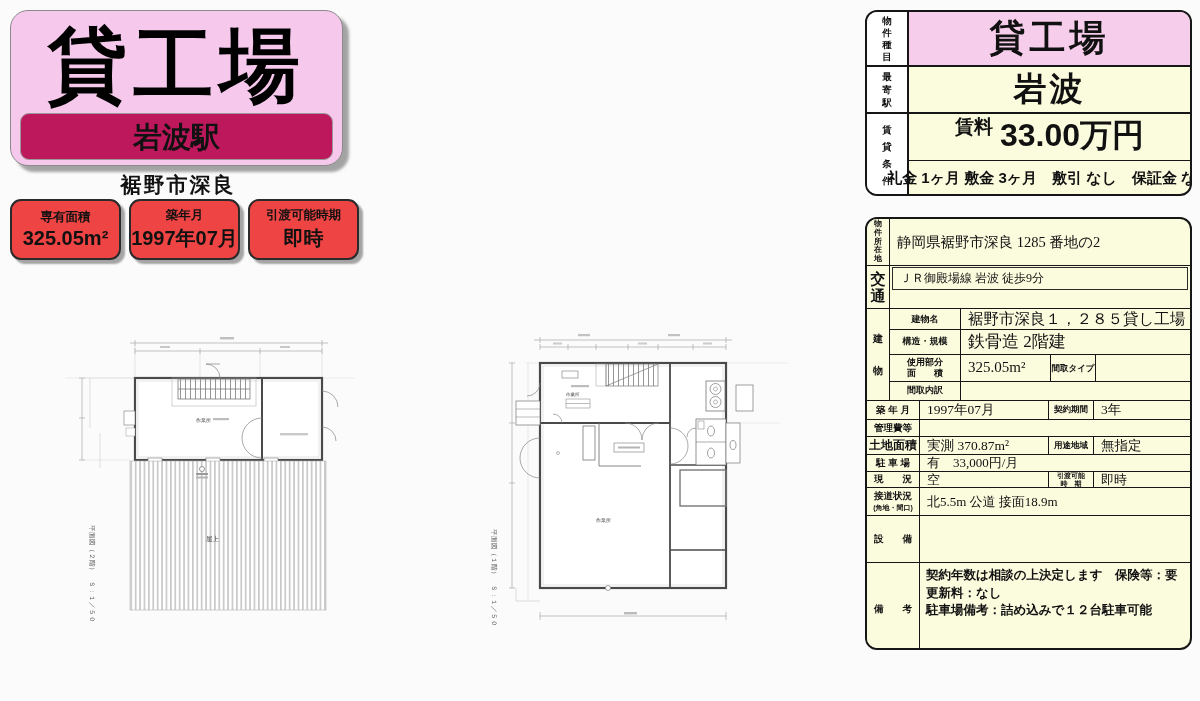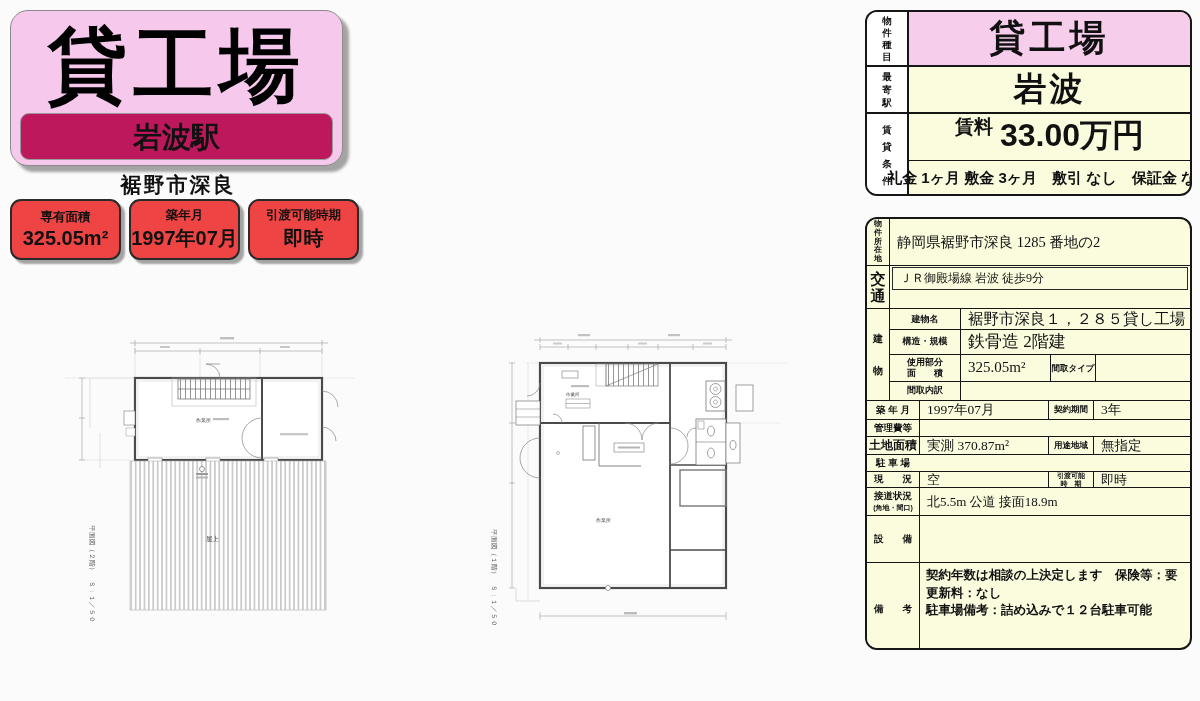--- a/index.html
+++ b/index.html
@@ -356,20 +356,21 @@
 
   <div class="trow" style="height:18px;">
     <div class="cell labcell w52 smalllab" style="font-size:12px;">土地面積</div>
     <div class="cell grow serif valtxt vmid" style="font-size:13.5px;">実測 370.87m²</div>
     <div class="cell labcell w45 smalllab" style="font-size:8.5px;">用途地域</div>
     <div class="cell w97 serif valtxt vmid" style="font-size:13.5px;">無指定</div>
   </div>
 
   <div class="trow" style="height:17px;">
     <div class="cell labcell w52 smalllab" style="font-size:9.5px;">駐 車 場</div>
+    <div class="cell grow serif valtxt vmid" style="font-size:13px;">有　33,000円/月</div>
   </div>
 
   <div class="trow" style="height:16px;">
     <div class="cell labcell w52 smalllab" style="font-size:9.5px;">現　　況</div>
     <div class="cell grow serif valtxt vmid" style="font-size:13px;">空</div>
     <div class="cell labcell w45 smalllab pre" style="font-size:7px;line-height:7.5px;">引渡可能
 時　期</div>
     <div class="cell w97 serif valtxt vmid" style="font-size:13px;">即時</div>
   </div>
 

